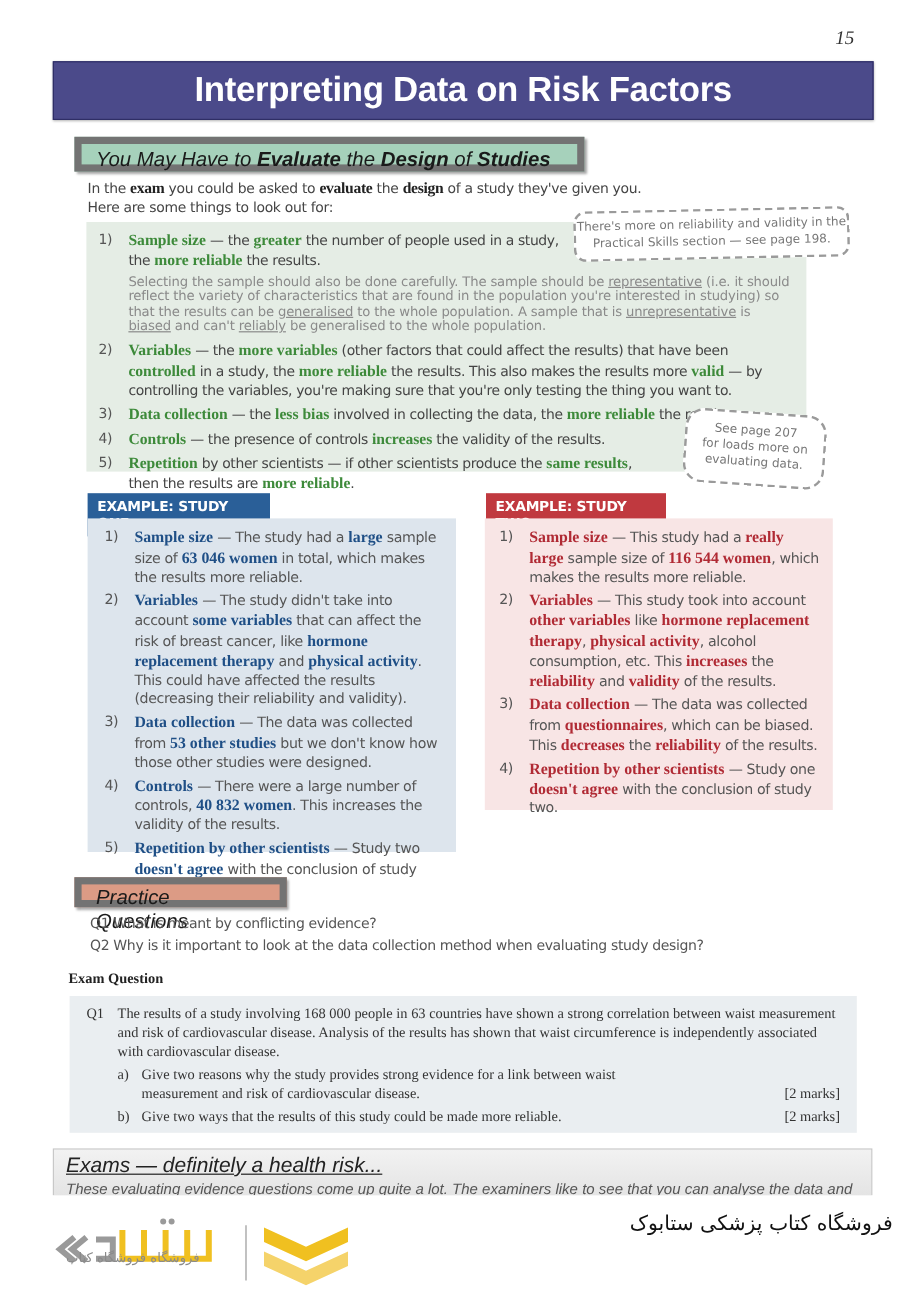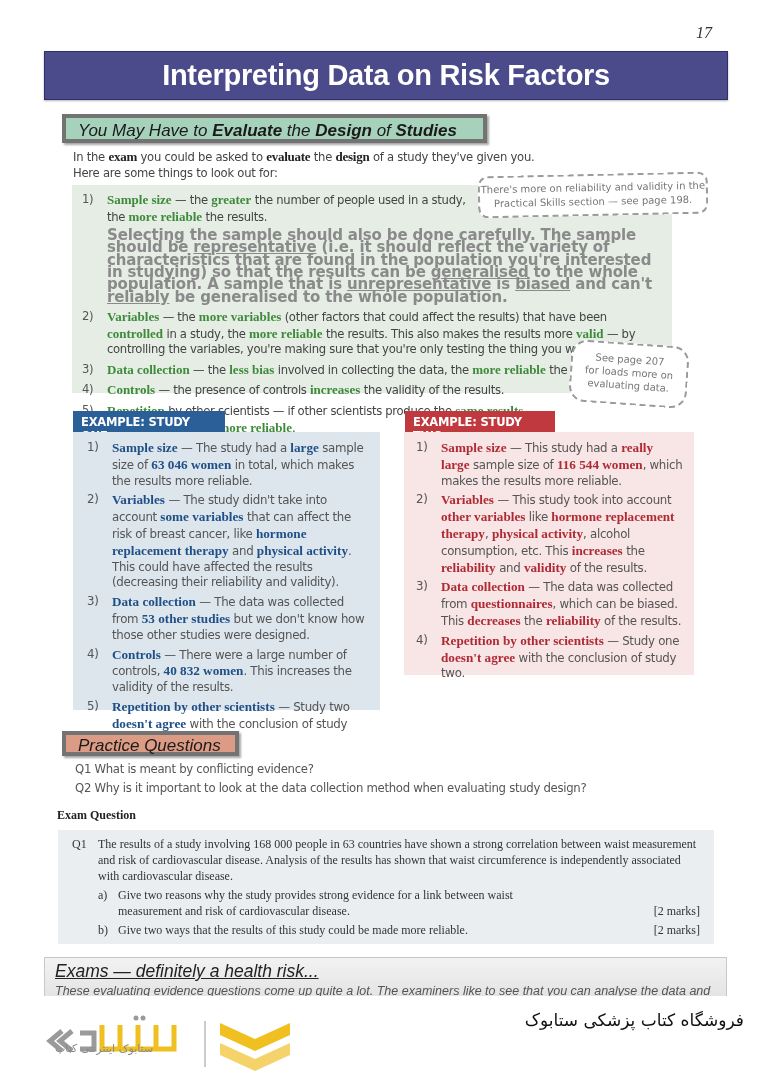--- a/index.html
+++ b/index.html
@@ -4,35 +4,35 @@
 <style>
   * { box-sizing: border-box; margin: 0; padding: 0; }
   html, body { width: 764px; height: 1080px; background: #ffffff; overflow: hidden; }
   body { position: relative; font-family: "Liberation Serif", serif; color: #3a3a3a; }
 
   .page-number { position: absolute; top: 24px; right: 52px; font-family: "Liberation Serif", serif; font-style: italic; font-size: 16px; color: #333; }
 
   .title-bar { position: absolute; left: 44px; top: 51px; width: 684px; height: 49px; background: #4b4a8a; border: 1px solid #2f2e66; box-shadow: 0 1px 2px rgba(0,0,0,.3); display: flex; align-items: center; justify-content: center; }
   .title-bar span { font-family: "Liberation Sans", sans-serif; font-weight: bold; font-size: 29px; color: #ffffff; letter-spacing: -0.3px; }
 
-  .section-head { position: absolute; font-family: "Liberation Sans", sans-serif; font-style: italic; font-size: 17px; color: #1a1a1a; padding: 3px 12px; border: 4px solid #737373; box-shadow: 2px 2px 2px rgba(0,0,0,.35); }
+  .section-head { position: absolute; font-family: "Liberation Sans", sans-serif; font-style: italic; font-size: 17px; color: #1a1a1a; padding: 3px 12px; border: 6px solid #737373; box-shadow: 2px 2px 2px rgba(0,0,0,.35); }
   .section-head b { font-weight: bold; }
   .head-design { left: 62px; top: 114px; width: 425px; height: 29px; background: #a6d1bb; }
   .head-practice { left: 62px; top: 731px; width: 177px; height: 25px; background: #dc9b85; font-size: 17px; padding-top: 1px; }
 
   .intro { position: absolute; left: 73px; top: 149px; width: 520px; font-family: "DejaVu Sans", sans-serif; font-size: 11.6px; line-height: 16px; color: #444; letter-spacing: -0.25px; }
   .intro b { color: #222; font-family: "Liberation Serif", serif; font-size: 13px; }
 
   .green-box { position: absolute; left: 72px; top: 185px; width: 600px; height: 208px; background: #e5ede5; }
   .points { position: absolute; left: 82px; top: 192px; width: 580px; font-family: "DejaVu Sans", sans-serif; font-size: 11.6px; line-height: 15.6px; color: #444; letter-spacing: -0.3px; }
   .pt { display: flex; margin-bottom: 4px; }
   .pt .num { width: 25px; flex: none; color: #555; }
   .pt .txt { flex: 1; }
   .pt b { font-family: "Liberation Serif", serif; font-weight: bold; font-size: 13px; color: #3d8a3a; letter-spacing: 0; }
-  .note-small { font-size: 15px; line-height: 12.3px; color: #8a8a8a; margin: 2px 0 6px 25px; letter-spacing: -0.15px; font-weight: bold; }
+  .note-small { font-size: 11px; line-height: 12.3px; color: #8a8a8a; margin: 2px 0 6px 25px; letter-spacing: -0.15px; }
   .note-small u { text-decoration: underline; }
 
   .callout { position: absolute; background: #ffffff; border: 2px dashed #9a9a9a; border-radius: 10px; font-family: "DejaVu Sans", sans-serif; color: #777; text-align: center; }
   .callout-1 { left: 478px; top: 174px; width: 230px; height: 42px; font-size: 10px; line-height: 14px; padding-top: 5px; transform: rotate(-1.2deg); }
   .callout-2 { left: 570px; top: 343px; width: 118px; height: 62px; font-size: 10px; line-height: 13px; padding-top: 8px; transform: rotate(4deg); border-radius: 16px; }
 
   .ex-label { position: absolute; font-family: "DejaVu Sans", sans-serif; font-weight: bold; font-size: 11.5px; color: #ffffff; padding: 4px 8px; letter-spacing: -0.2px; }
   .ex-label.one { left: 73px; top: 411px; background: #2a5f98; width: 152px; }
   .ex-label.two { left: 405px; top: 411px; background: #c0393f; width: 150px; }
 
@@ -61,21 +61,21 @@
   .banner { position: absolute; left: 0; top: 996px; width: 764px; height: 84px; background: #ffffff; }
   .logo { position: absolute; left: 40px; top: 15px; width: 265px; height: 62px; }
   .logo-text-fa { position: absolute; left: 55px; top: 46px; font-family: "DejaVu Sans", sans-serif; font-size: 11px; color: #8a8a8a; direction: rtl; }
   .store-fa { position: absolute; right: 20px; top: 14px; font-family: "DejaVu Sans", sans-serif; font-size: 17px; color: #111; direction: rtl; }
   .store-url { position: absolute; right: 14px; top: 47px; font-family: "DejaVu Sans", sans-serif; font-size: 23px; letter-spacing: 6.5px; color: #111; }
   .store-url .hl { color: #f0c020; }
 </style>
 </head>
 <body>
 
-<div class="page-number">17</div>
+<div class="page-number">15</div>
 
 <div class="title-bar">
   <span>Interpreting Data on Risk Factors</span>
 </div>
 
 <div class="section-head head-design" id="designHead">You May Have to <b>Evaluate</b> the <b>Design</b> of <b>Studies</b></div>
 
 <div class="intro">
   <div id="introLine1">In the <b>exam</b> you could be asked to <b>evaluate</b> the <b>design</b> of a study they've given you.</div>
   <div>Here are some things to look out for:</div>
@@ -194,15 +194,15 @@
     <polyline points="22,20 10,30 22,40" fill="none" stroke="#9a9a9a" stroke-width="5"></polyline>
     <polyline points="32,20 20,30 32,40" fill="none" stroke="#9a9a9a" stroke-width="5"></polyline>
     <path d="M40,22 h14 v16 h-14" fill="none" stroke="#9a9a9a" stroke-width="5"></path>
     <path d="M62,14 v24 h18 v-24 M80,38 h18 v-24 M98,38 h18 v-24 M116,38 h18 v-24" fill="none" stroke="#f0c020" stroke-width="5"></path>
     <circle cx="96" cy="7" r="2.5" fill="#9a9a9a"></circle>
       <circle cx="103" cy="7" r="2.5" fill="#9a9a9a"></circle>
     <line x1="165" y1="10" x2="165" y2="56" stroke="#bbbbbb" stroke-width="1.5"></line>
     <polygon points="180,12 215,28 250,12 250,24 215,40 180,24" fill="#f0c020"></polygon>
     <polygon points="180,32 215,48 250,32 250,44 215,60 180,44" fill="#f5d36a"></polygon>
   </svg>
-  <div class="logo-text-fa">ستابوک اینترنتی کتاب</div>
+  <div class="logo-text-fa">فروشگاه فروشگاه کتاب</div>
   <div class="store-fa">فروشگاه کتاب پزشکی ستابوک</div>
 </div>
 
 </body></html>

